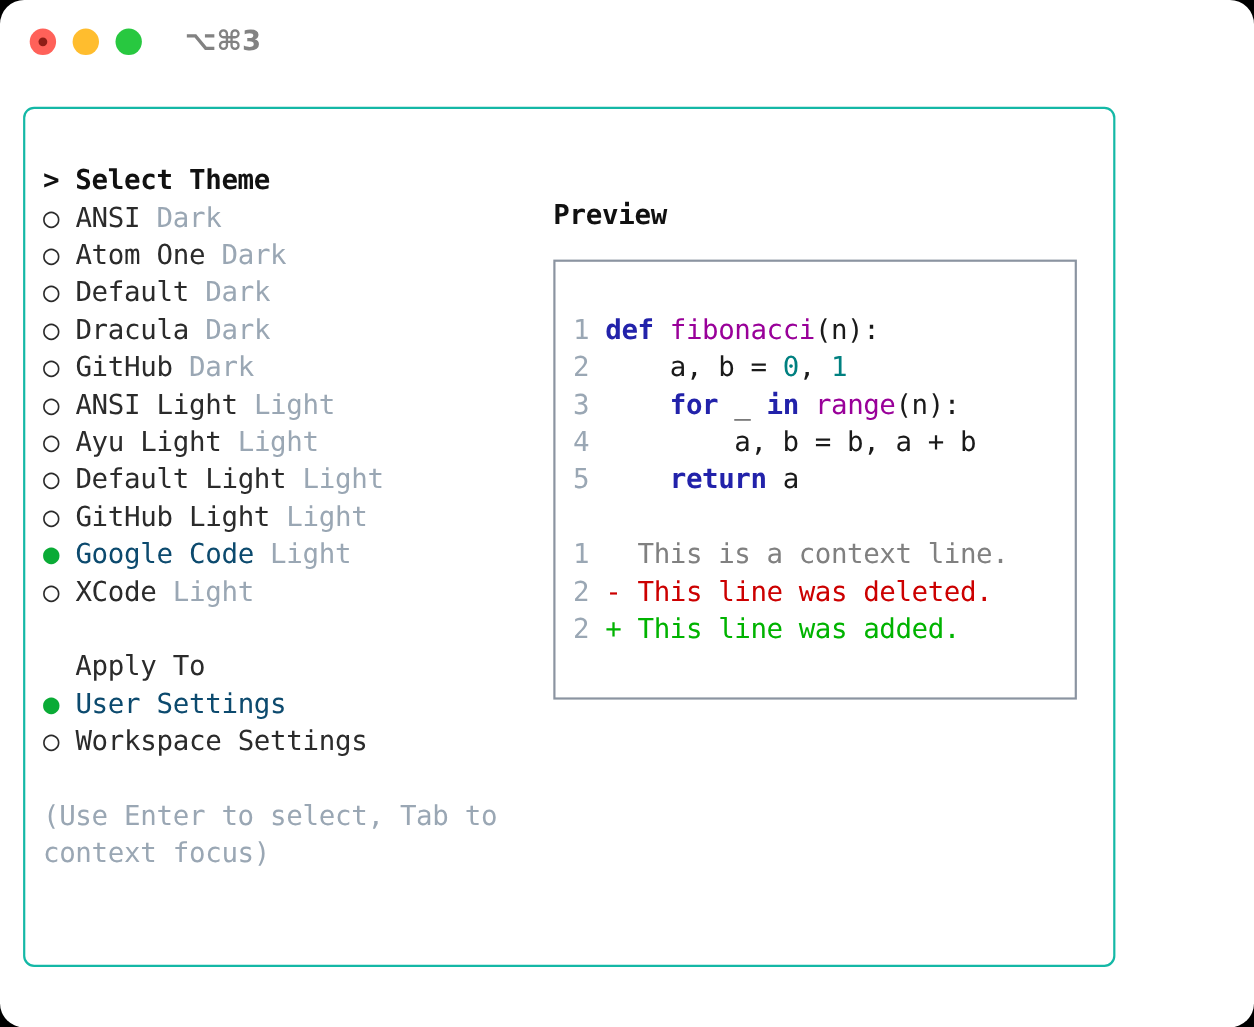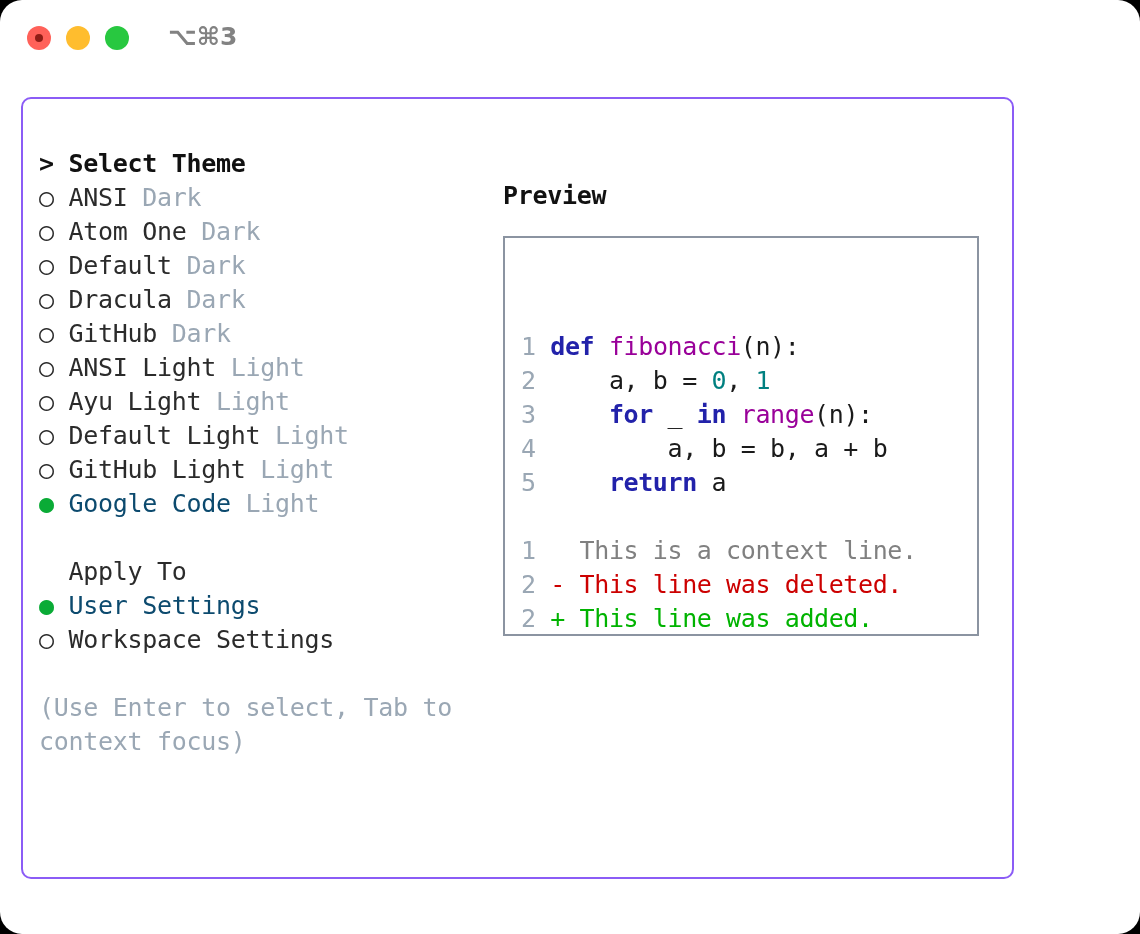--- a/index.html
+++ b/index.html
@@ -70,21 +70,21 @@
     font-family: "DejaVu Sans", "Liberation Sans", sans-serif;
   }
 
   
   .dialog {
     position: absolute;
     left: 21px;
     top: 97px;
     width: 993px;
     height: 782px;
-    border: 2px solid #8b5cf6;
+    border: 2px solid #14b8a6;
     border-radius: 10px;
     box-sizing: border-box;
     background: #ffffff;
   }
 
   .cols {
     position: absolute;
     left: 0; top: 0;
     width: 100%; height: 100%;
   }
@@ -166,21 +166,20 @@
   }
 
   .code {
     position: absolute;
     left: 16px;
     top: 45px;
     font-size: 25px;
     line-height: 34px;
     white-space: pre;
     letter-spacing: -0.4px;
-    margin-top: 47px;
   }
 
   .ln      { color: #9aa7b4; }
   .kw      { color: #2222aa; font-weight: bold; }
   .fn      { color: #990099; }
   .num     { color: #008080; }
   .plain   { color: #1a1a1a; }
   .ctx     { color: #808080; }
   .del     { color: #cc0000; }
   .add     { color: #00b300; }
@@ -210,20 +209,21 @@
             <div class="opt-row"><span class="marker">○</span><span> </span><span class="opt-label">ANSI</span><span> </span><span class="opt-badge">Dark</span></div>
             <div class="opt-row"><span class="marker">○</span><span> </span><span class="opt-label">Atom One</span><span> </span><span class="opt-badge">Dark</span></div>
             <div class="opt-row"><span class="marker">○</span><span> </span><span class="opt-label">Default</span><span> </span><span class="opt-badge">Dark</span></div>
             <div class="opt-row"><span class="marker">○</span><span> </span><span class="opt-label">Dracula</span><span> </span><span class="opt-badge">Dark</span></div>
             <div class="opt-row"><span class="marker">○</span><span> </span><span class="opt-label">GitHub</span><span> </span><span class="opt-badge">Dark</span></div>
             <div class="opt-row"><span class="marker">○</span><span> </span><span class="opt-label">ANSI Light</span><span> </span><span class="opt-badge">Light</span></div>
             <div class="opt-row"><span class="marker">○</span><span> </span><span class="opt-label">Ayu Light</span><span> </span><span class="opt-badge">Light</span></div>
             <div class="opt-row"><span class="marker">○</span><span> </span><span class="opt-label">Default Light</span><span> </span><span class="opt-badge">Light</span></div>
             <div class="opt-row"><span class="marker">○</span><span> </span><span class="opt-label">GitHub Light</span><span> </span><span class="opt-badge">Light</span></div>
             <div class="opt-row selected"><span class="marker">●</span><span> </span><span class="opt-label">Google Code</span><span> </span><span class="opt-badge">Light</span></div>
+            <div class="opt-row"><span class="marker">○</span><span> </span><span class="opt-label">XCode</span><span> </span><span class="opt-badge">Light</span></div>
           </div>
 
         <div class="section-gap"></div>
 
         <div class="group-header">  Apply To</div>
 
         <div id="apply-options">
             <div class="opt-row selected"><span class="marker">●</span><span> </span><span class="opt-label">User Settings</span></div>
             <div class="opt-row"><span class="marker">○</span><span> </span><span class="opt-label">Workspace Settings</span></div>
           </div>

